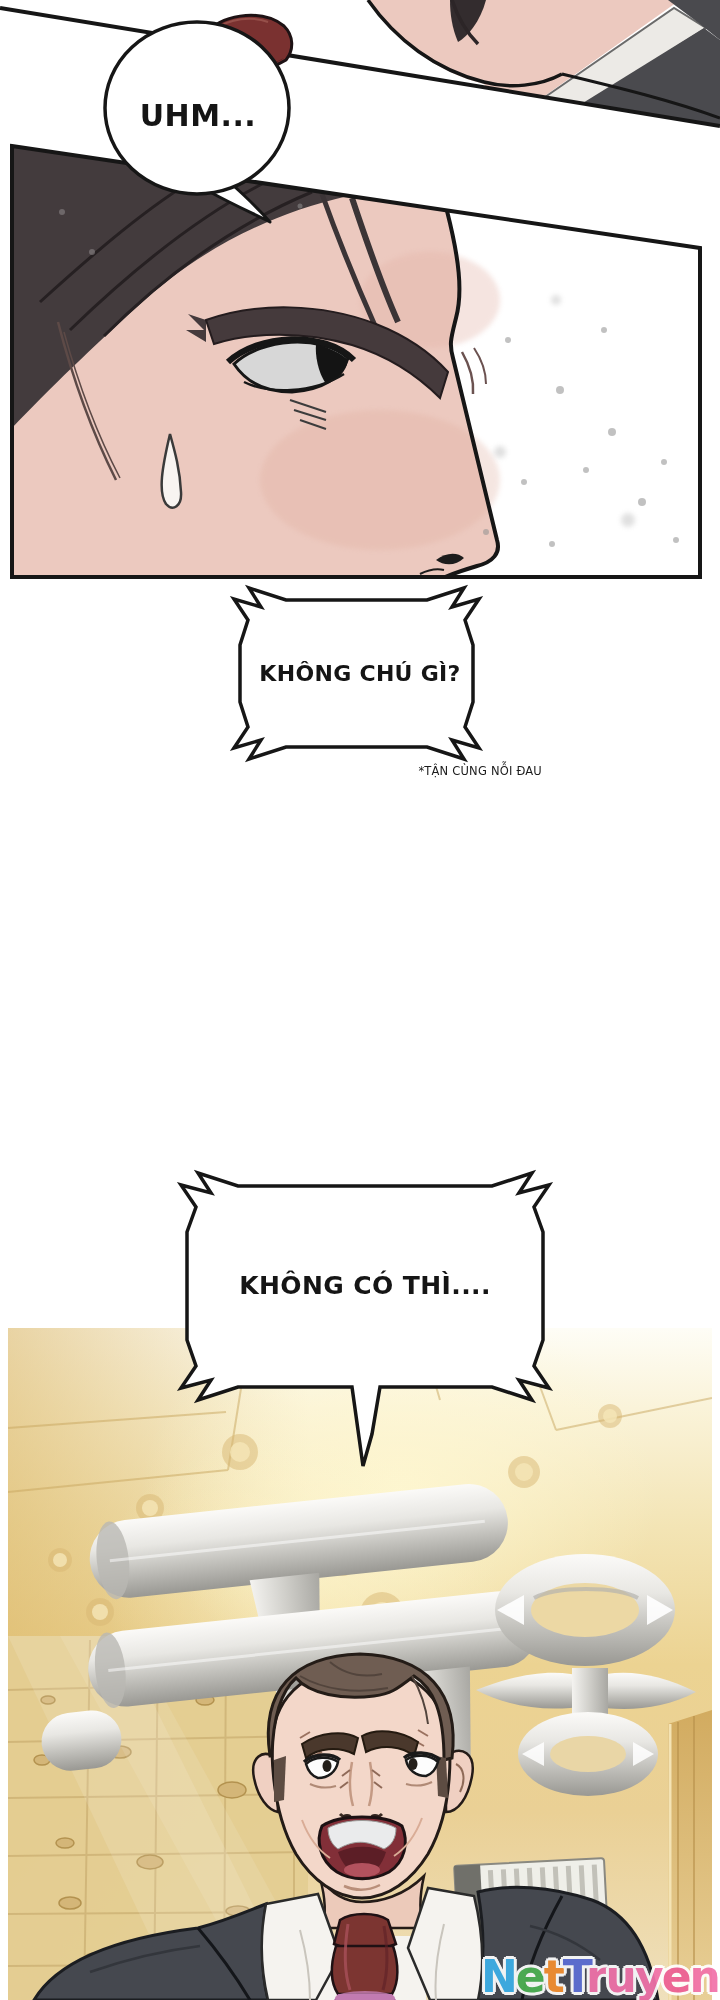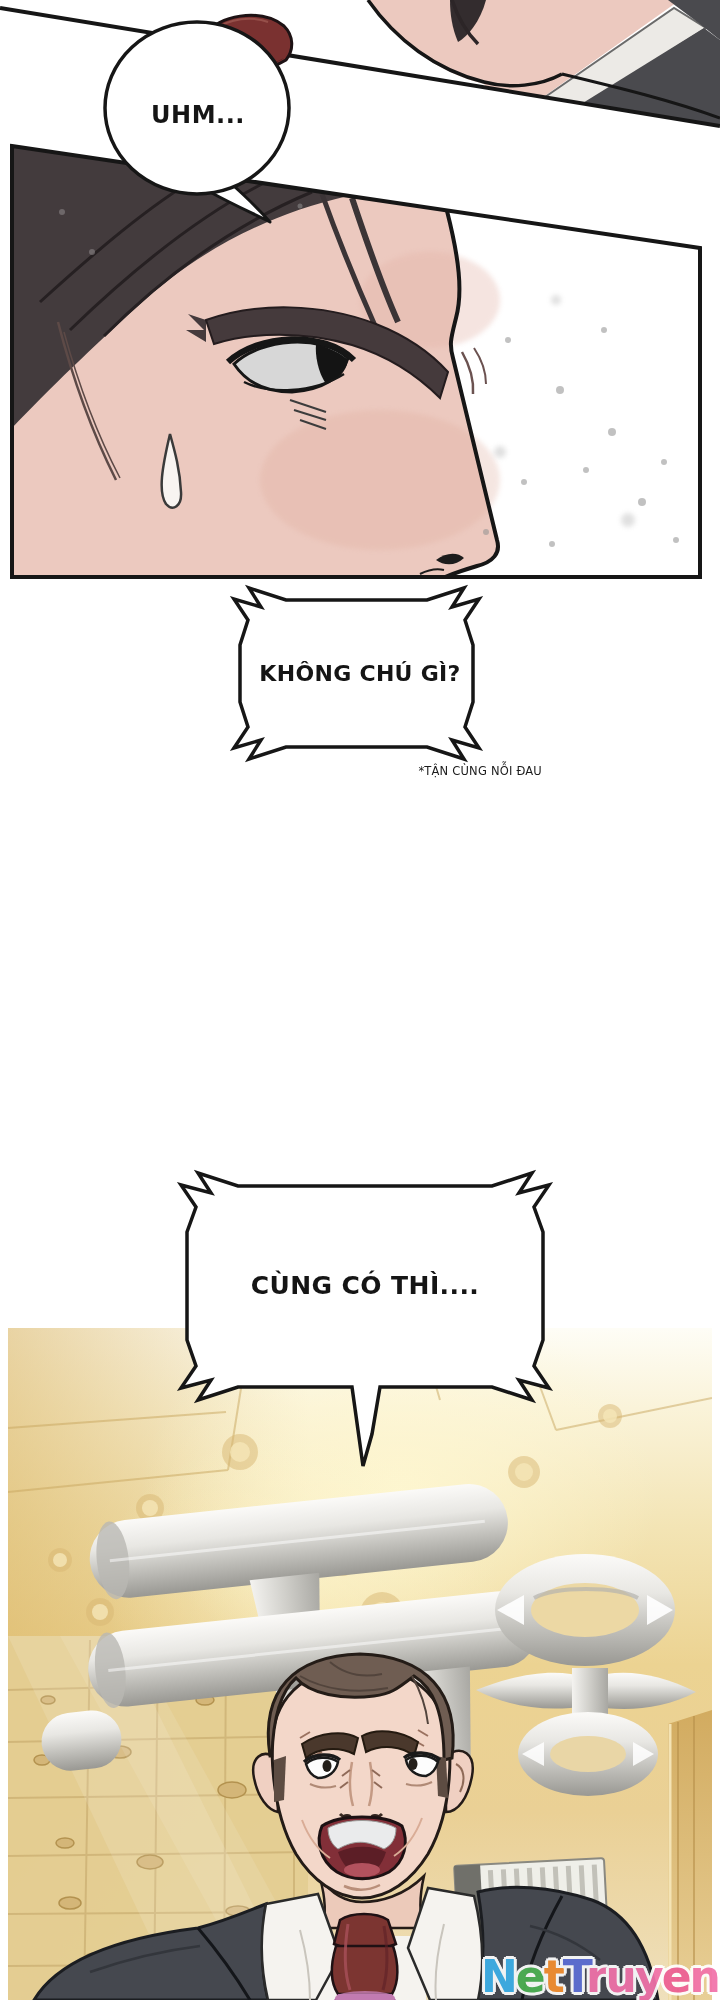--- a/index.html
+++ b/index.html
@@ -12,21 +12,21 @@
     --tie2:#7c3531;
   }
   html,body{margin:0;padding:0;background:#c9c9c9;}
   #page{position:relative;width:720px;height:2000px;background:#ffffff;overflow:hidden;
         font-family:"DejaVu Sans", sans-serif;}
   .abs{position:absolute;}
   svg{display:block;}
   .comic-text{color:#151515;font-weight:700;text-align:center;line-height:1.15;
               font-family:"DejaVu Sans", sans-serif;}
   .flexc{display:flex;align-items:center;justify-content:center;}
-  #bubble1-text{left:128px;top:92px;width:140px;height:48px;font-size:24px;letter-spacing:.5px;}
+  #bubble1-text{left:128px;top:92px;width:140px;height:48px;font-size:30px;letter-spacing:.5px;}
   #box1-text{left:240px;top:600px;width:240px;height:147px;font-size:22px;letter-spacing:.3px;}
   #footnote{left:320px;top:764px;width:222px;font-size:11.5px;font-weight:400;color:#1b1b1b;
             text-align:right;letter-spacing:.2px;}
   #bubble2-text{left:187px;top:1186px;width:356px;height:200px;font-size:25px;letter-spacing:.4px;}
   #panel3{left:8px;top:1328px;width:704px;height:672px;overflow:hidden;}
   #watermark{left:481px;top:1951px;font-size:44px;font-weight:800;letter-spacing:-2px;
              white-space:nowrap;opacity:.93;font-family:"DejaVu Sans", sans-serif;}
   #watermark span{
     text-shadow:-3px 0 0 #fff,3px 0 0 #fff,0 -3px 0 #fff,0 3px 0 #fff,
                 -2px -2px 0 #fff,2px -2px 0 #fff,-2px 2px 0 #fff,2px 2px 0 #fff;}
@@ -367,17 +367,17 @@
         <path d="M 344 1886 Q 362 1894 380 1885" stroke="#b98f7a" stroke-width="2.5" fill="none"></path>
         <path d="M 302 1820 C 308 1836 318 1850 330 1858 M 422 1818 C 416 1834 406 1848 394 1856" stroke="#d9ac96" stroke-width="2" fill="none"></path>
       </g>
     </g>
   </svg>
   </div>
 
   <svg class="abs" style="left:160px;top:1155px" width="410" height="325" viewBox="160 1155 410 325">
     <path d="M 238 1186 L 492 1186 L 532 1173 L 519 1193 L 549 1185 L 534 1207 L 543 1232 L 543 1340 L 534 1366 L 549 1388 L 519 1380 L 532 1400 L 492 1387 L 380 1387 L 372 1434 L 363 1466 L 352 1387 L 238 1387 L 198 1400 L 211 1380 L 181 1388 L 196 1366 L 187 1340 L 187 1232 L 196 1207 L 181 1185 L 211 1193 L 198 1173 Z" fill="#ffffff" style="stroke:var(--ink)" stroke-width="3.5" stroke-linejoin="miter"></path>
   </svg>
-  <div class="abs comic-text flexc" id="bubble2-text">CÙNG CÓ THÌ....</div>
+  <div class="abs comic-text flexc" id="bubble2-text">KHÔNG CÓ THÌ....</div>
 
   <div class="abs" id="watermark"><span style="color: rgb(61, 176, 232);">N</span><span style="color: rgb(76, 177, 83);">e</span><span style="color: rgb(245, 144, 47);">t</span><span style="color: rgb(93, 111, 214);">T</span><span style="color: rgb(242, 114, 170);">r</span><span style="color: rgb(242, 114, 170);">u</span><span style="color: rgb(242, 114, 170);">y</span><span style="color: rgb(237, 95, 149);">e</span><span style="color: rgb(242, 114, 170);">n</span></div>
 
 </div>
 
 </body></html>

